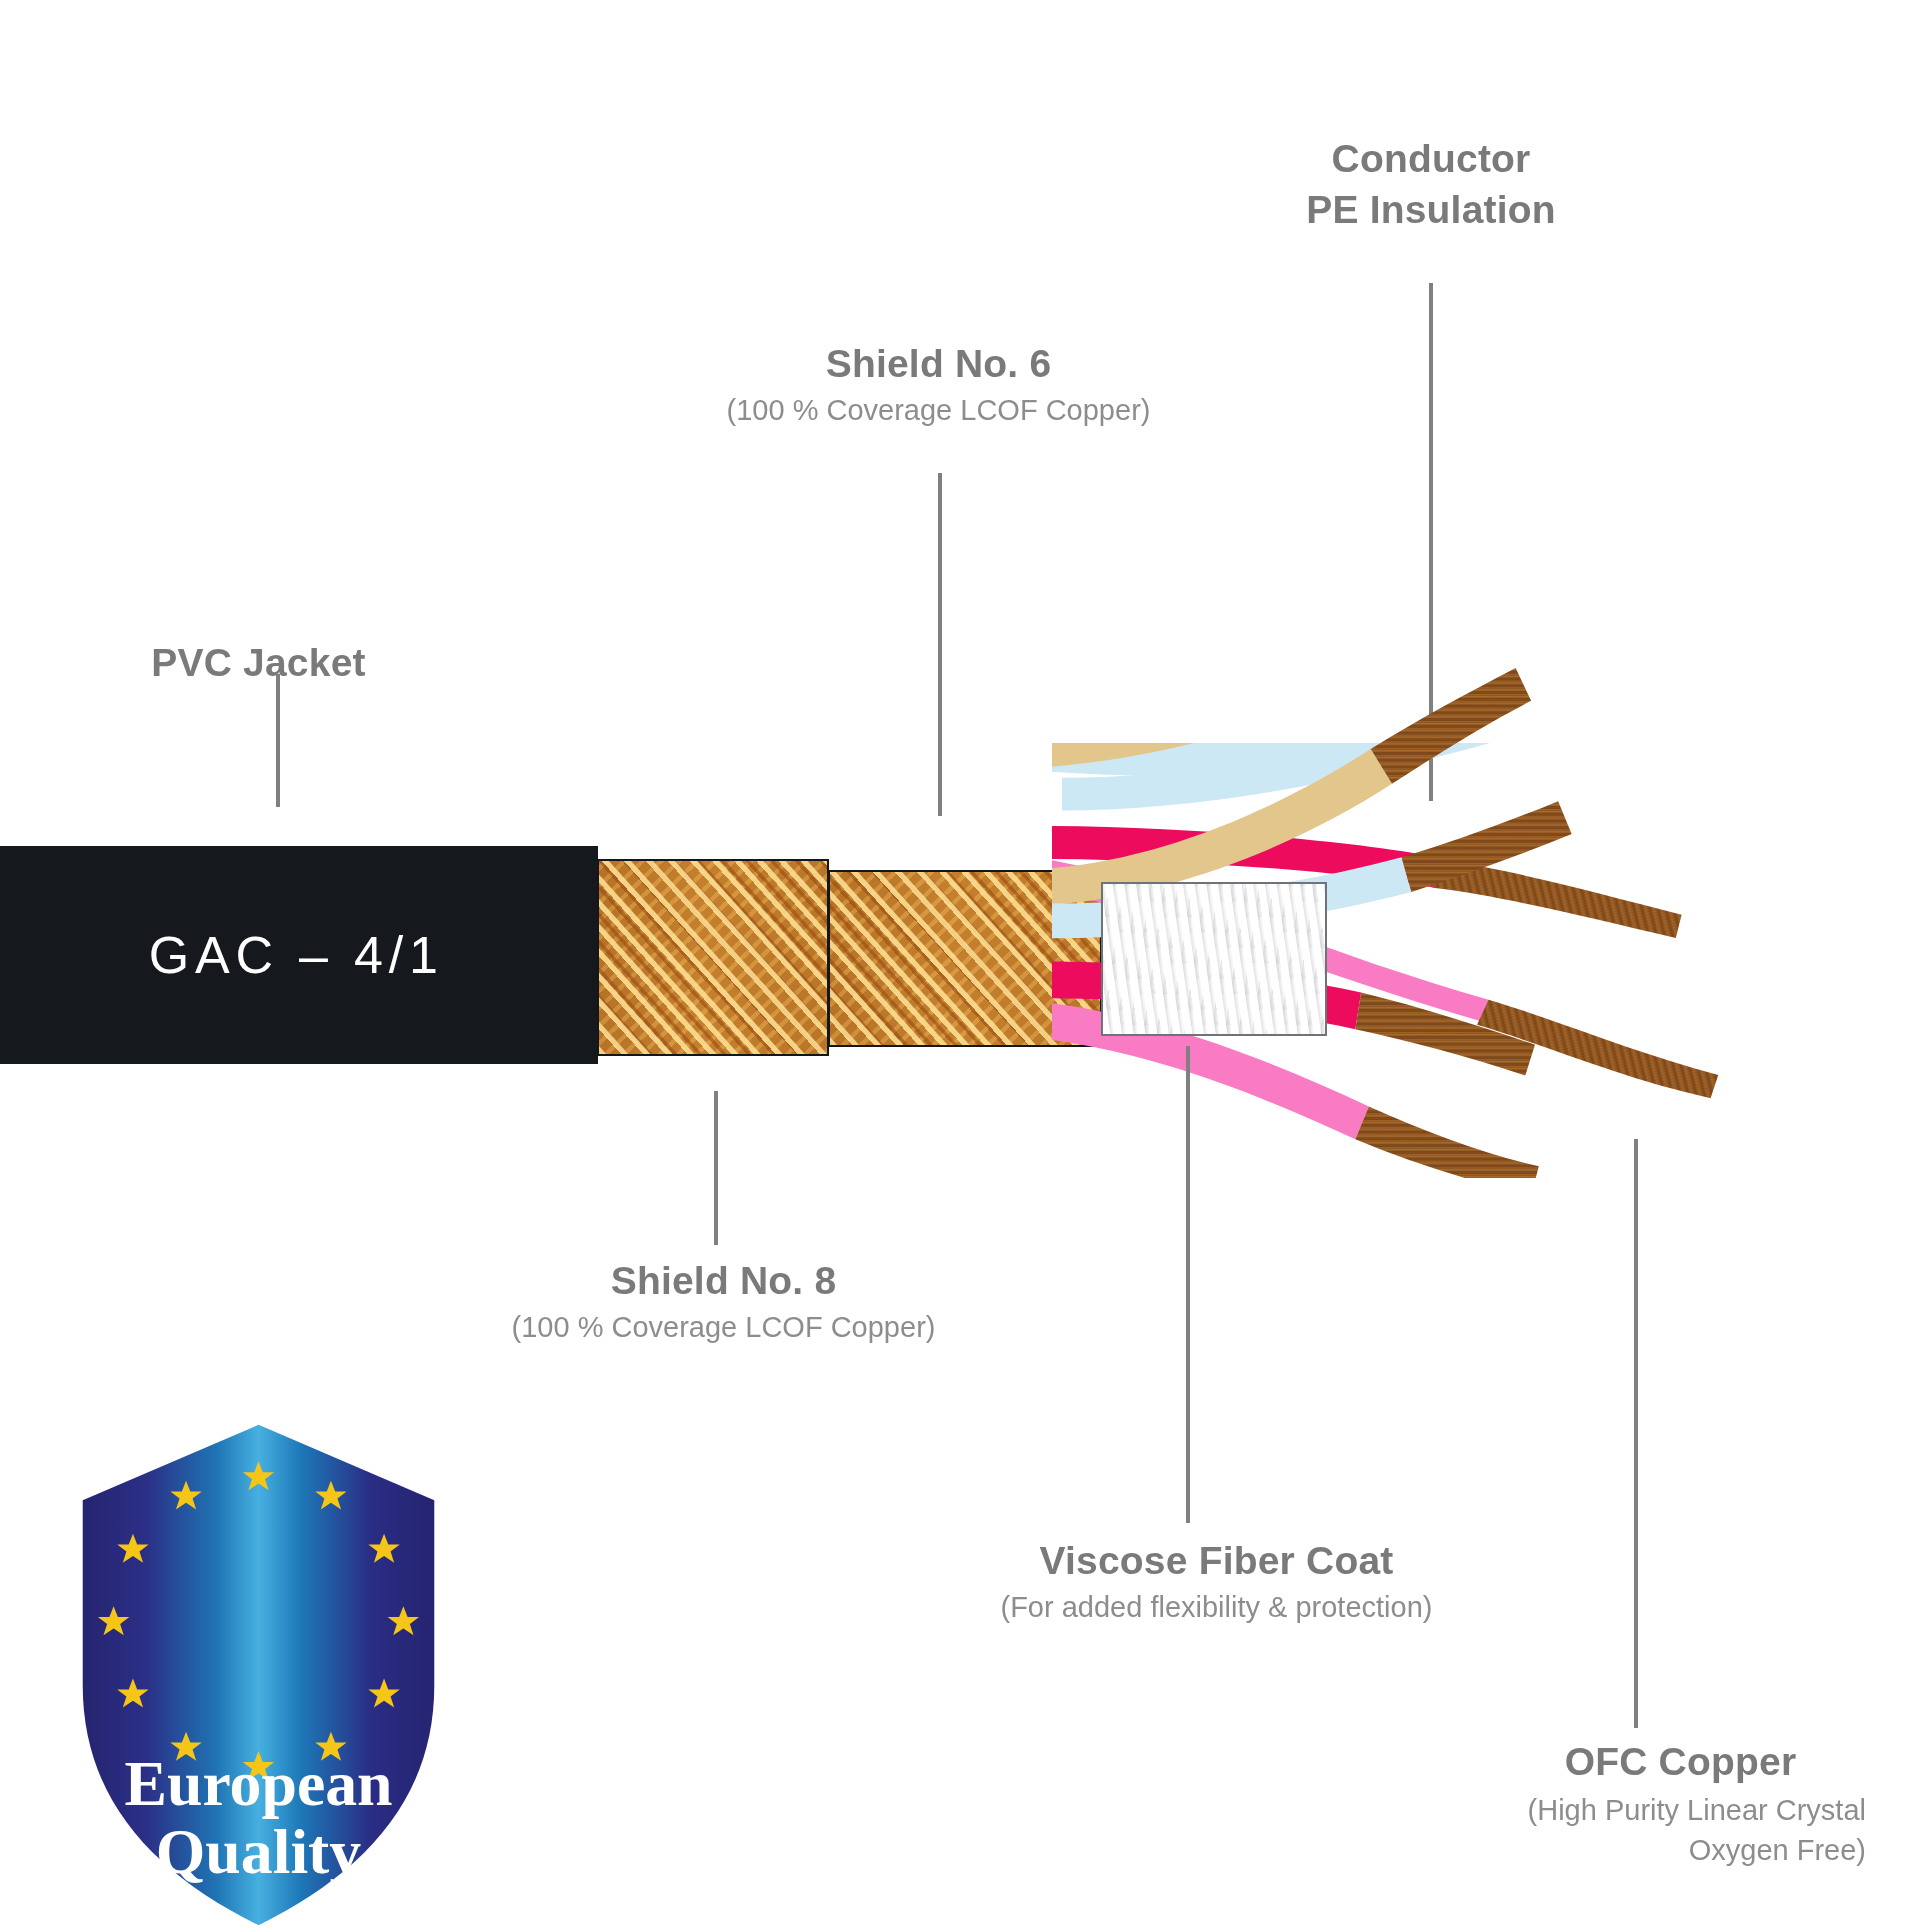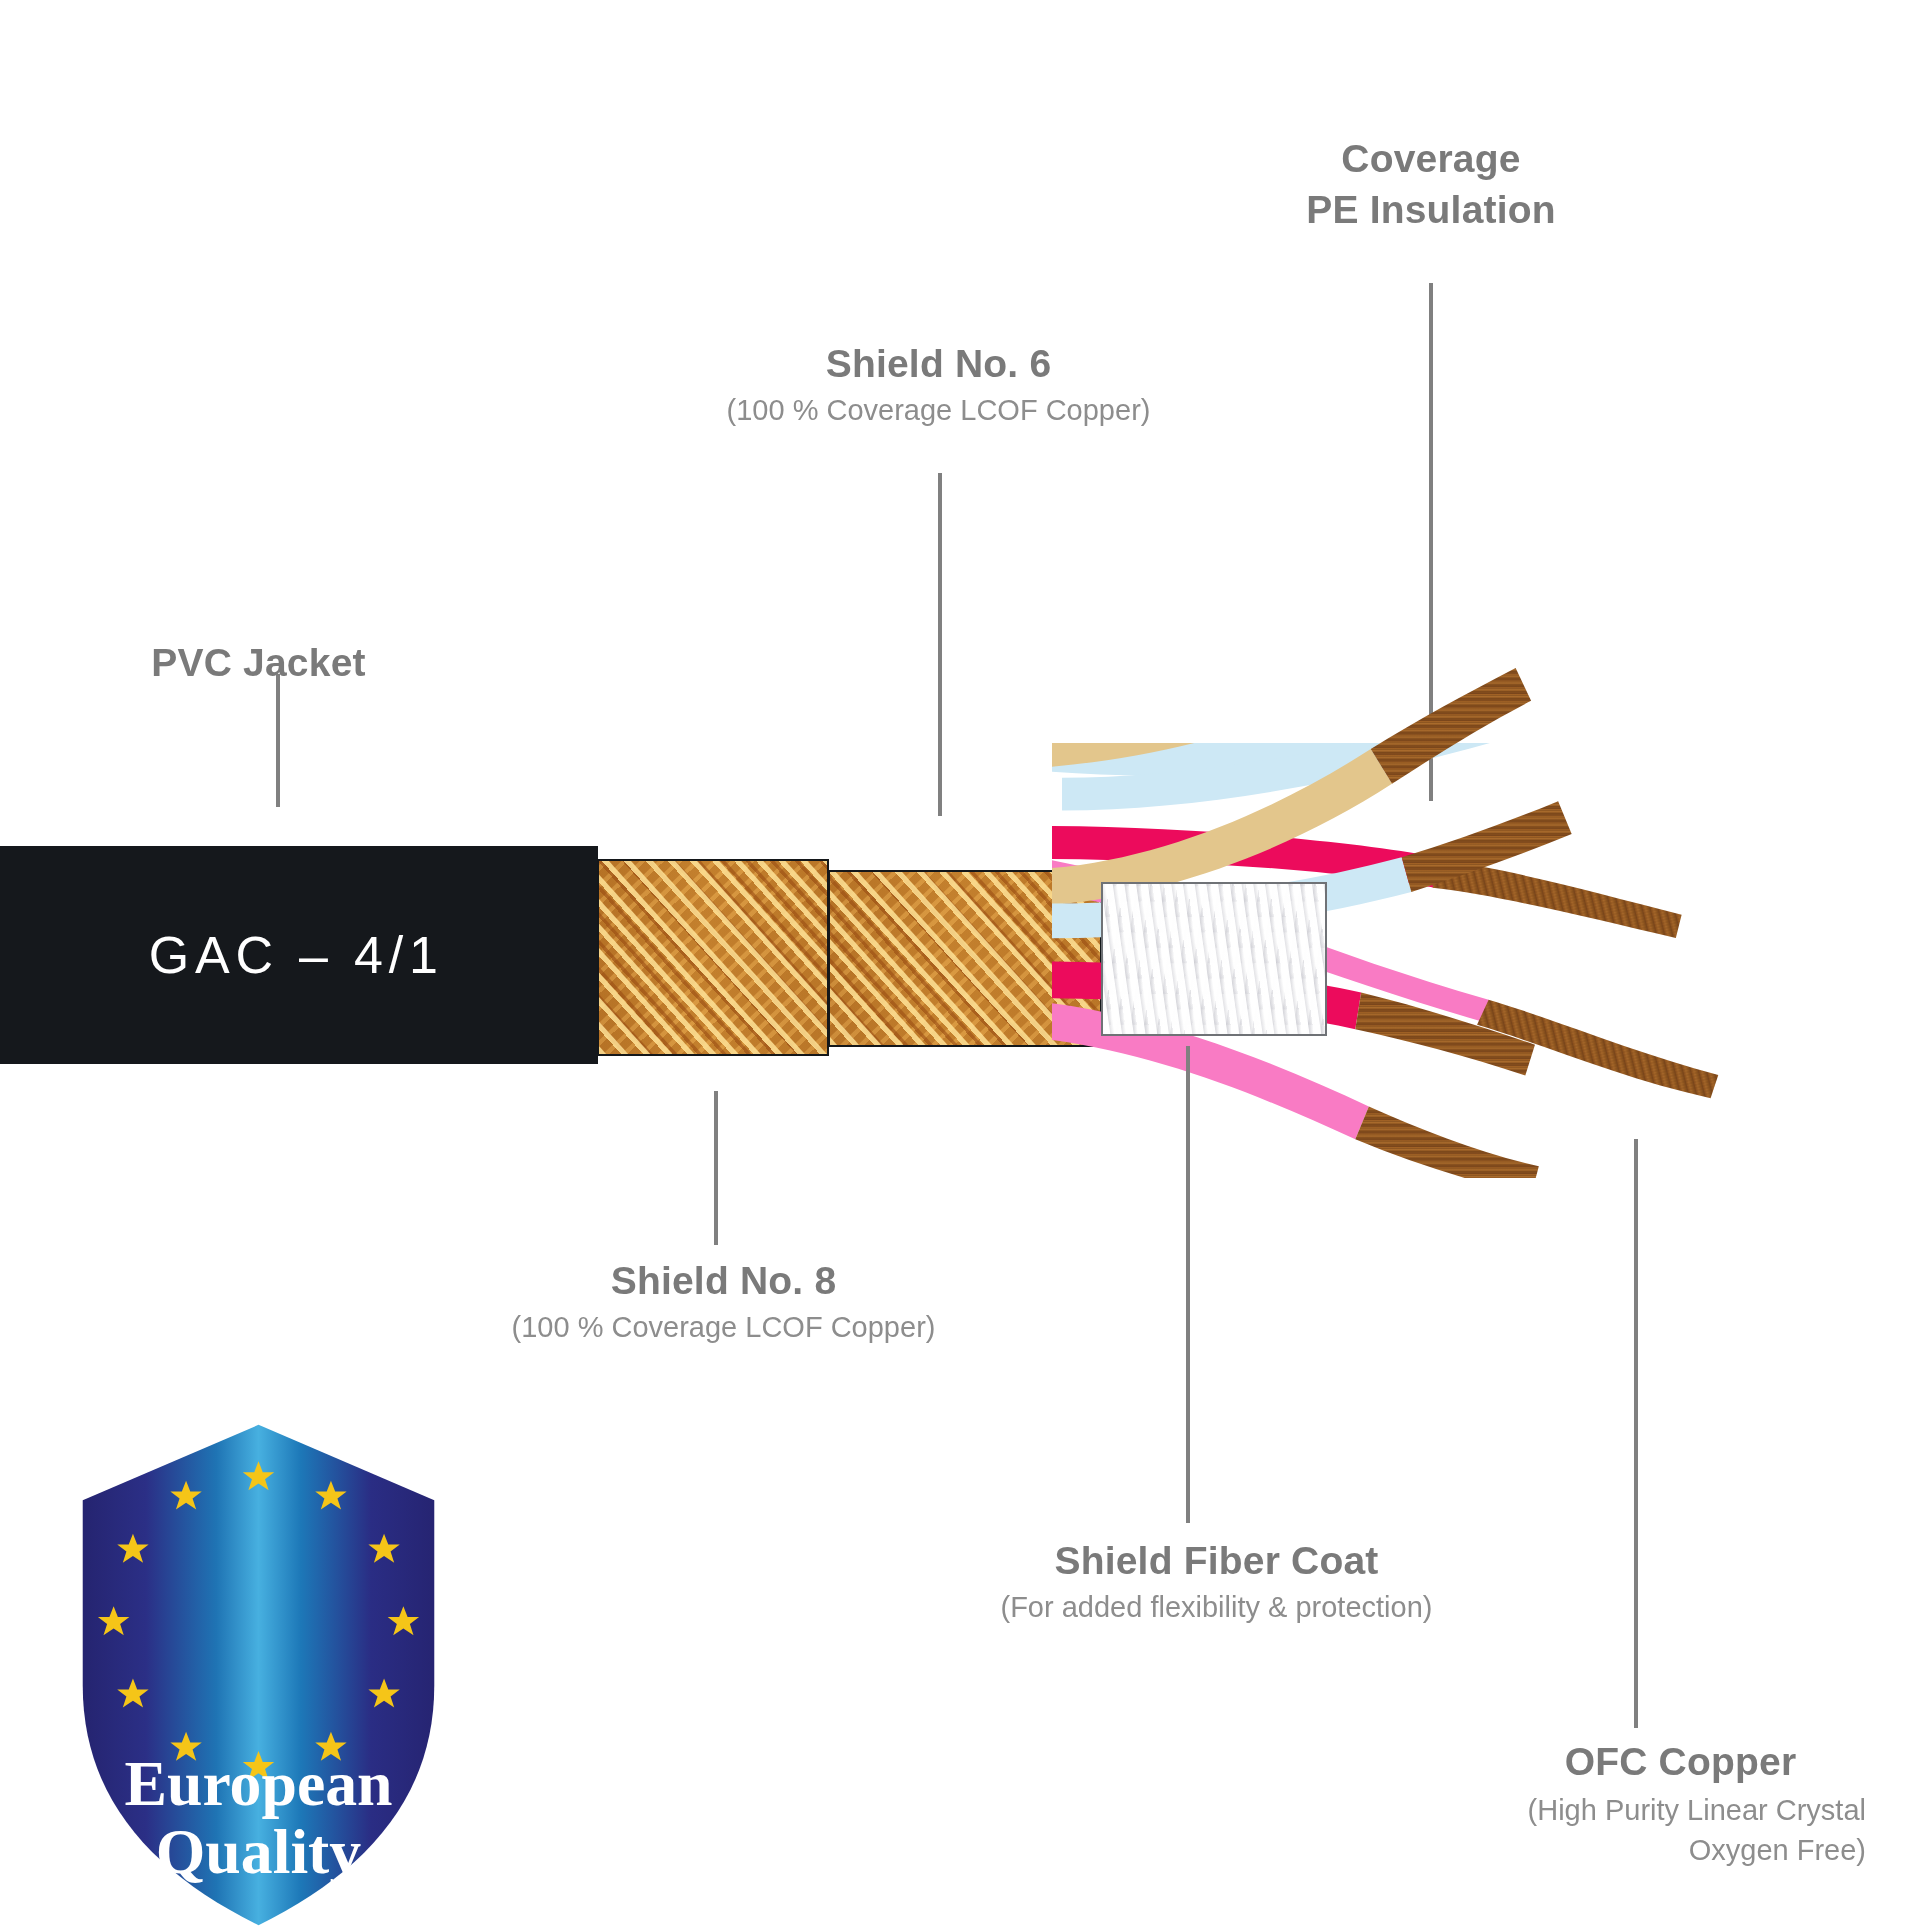--- a/index.html
+++ b/index.html
@@ -58,21 +58,21 @@
   .badge svg{display:block;}
   .badge .bt{font-family:"Liberation Serif","DejaVu Serif",serif;font-weight:bold;
              fill:#ffffff;text-anchor:middle;}
 </style>
 </head>
 <body>
 
 <div class="stage">
 
   <div class="callout" style="left:1151px; top:135px; width:560px;">
-    <div class="ttl wrap">Coverage</div>
+    <div class="ttl wrap">Conductor</div>
     <div class="ttl wrap" style="margin-top:3.9px;">PE Insulation</div>
   </div>
   <div class="leader" style="left:1429px; top:283px; height:518px;"></div>
 
   <div class="callout" style="left:649px; top:340px; width:579px;">
     <div class="ttl">Shield No. 6</div>
     <div class="sub">(100 % Coverage LCOF Copper)</div>
   </div>
   <div class="leader" style="left:938px; top:473px; height:343px;"></div>
 
@@ -166,21 +166,21 @@
     <div class="fiber"></div>
   </div>
 
   <div class="callout" style="left:434px; top:1257px; width:579px;">
     <div class="ttl">Shield No. 8</div>
     <div class="sub">(100 % Coverage LCOF Copper)</div>
   </div>
   <div class="leader" style="left:714px; top:1091px; height:154px;"></div>
 
   <div class="callout" style="left:927px; top:1537px; width:579px;">
-    <div class="ttl">Shield Fiber Coat</div>
+    <div class="ttl">Viscose Fiber Coat</div>
     <div class="sub">(For added flexibility &amp; protection)</div>
   </div>
   <div class="leader" style="left:1186px; top:1046px; height:477px;"></div>
 
   <div class="callout" style="left:1468px; top:1738px; width:425px;">
     <div class="ttl wrap">OFC Copper</div>
     <div class="sub wrap" style="padding:0 27px;">(High Purity Linear Crystal Oxygen Free)</div>
   </div>
   <div class="leader" style="left:1634px; top:1139px; height:589px;"></div>
 

